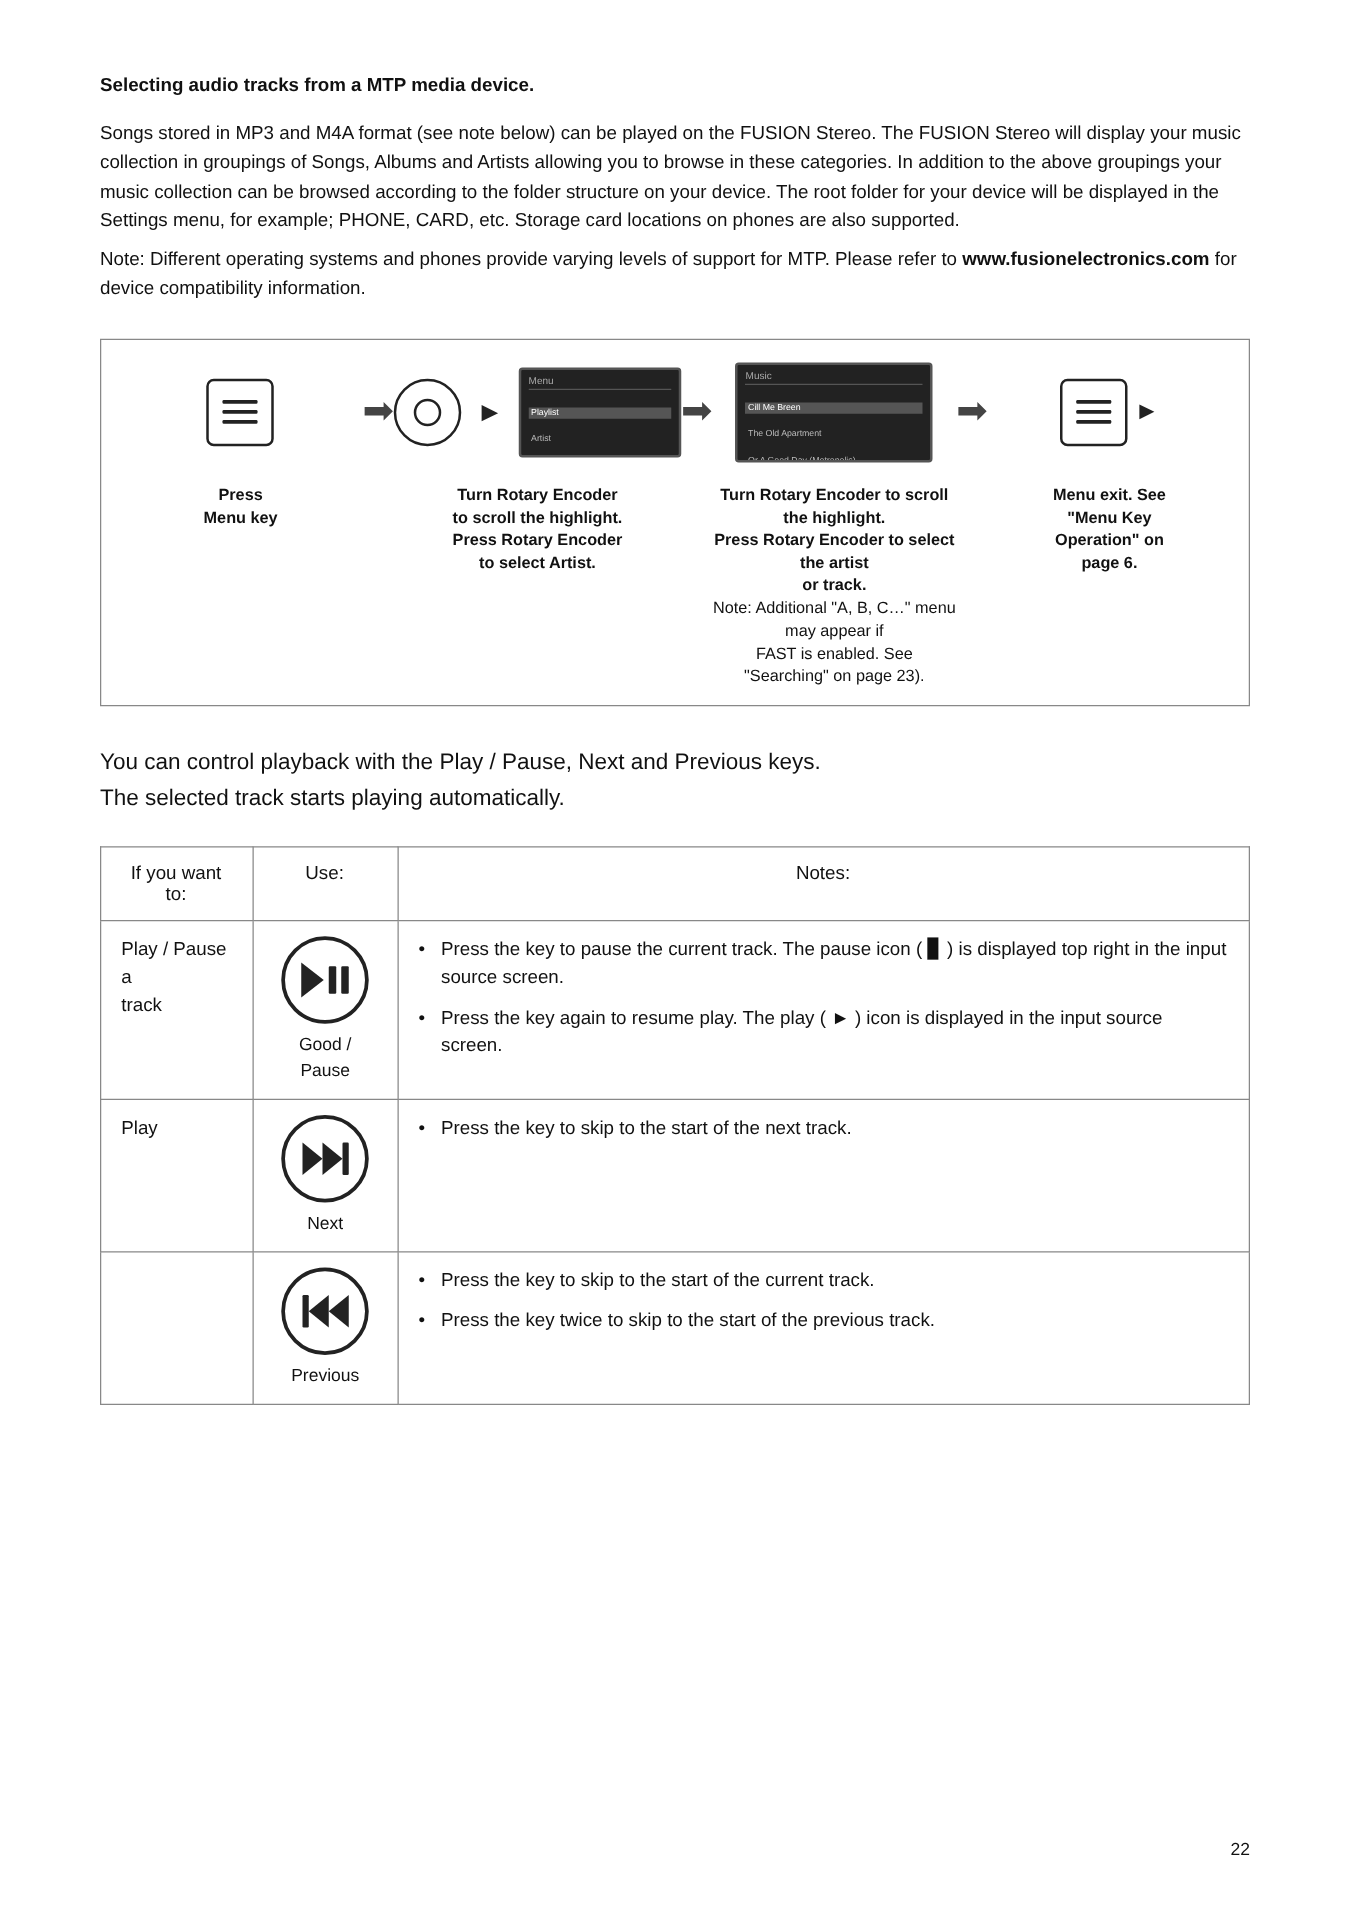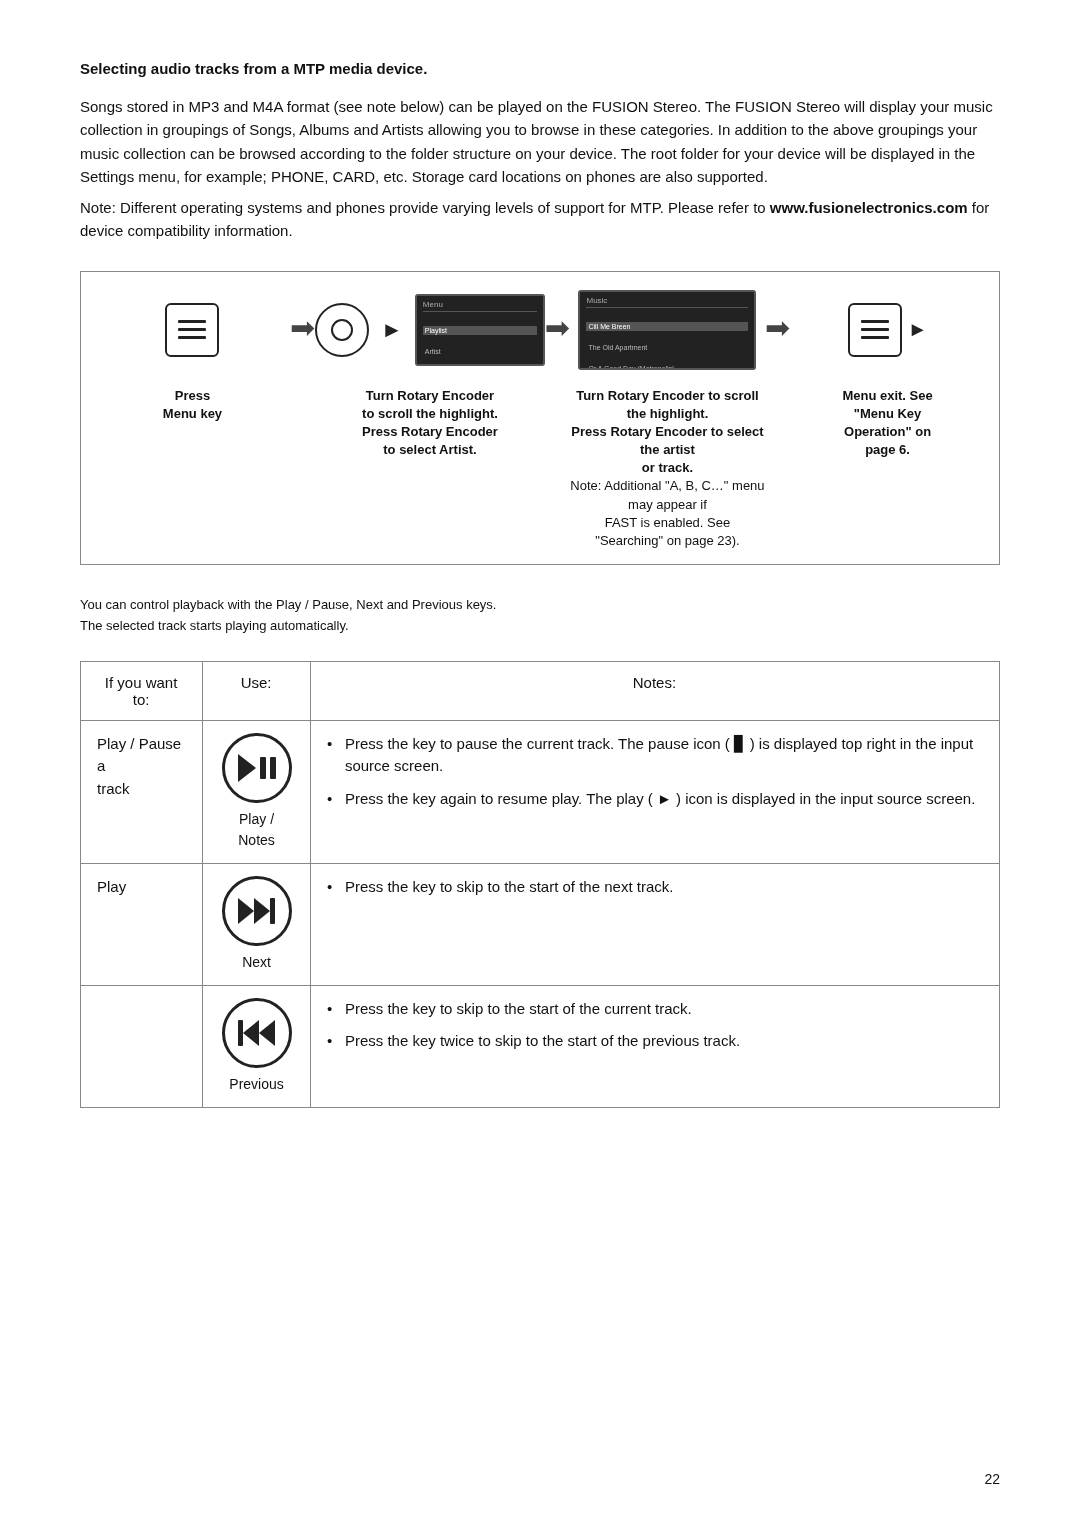--- a/index.html
+++ b/index.html
@@ -249,21 +249,21 @@
       border-bottom: 13px solid transparent;
       border-right: 16px solid #222;
     }
     .prev-bar {
       width: 5px;
       height: 26px;
       background: #222;
       border-radius: 1px;
     }
     .playback-text {
-      font-size: 13px;
+      font-size: 18px;
       line-height: 1.6;
       margin: 30px 0 22px 0;
     }
   </style>
 </head>
 <body>
 
 <div>
 
   <p class="section-title">Selecting audio tracks from a MTP media device.</p>
@@ -313,21 +313,21 @@
         <b>Turn Rotary Encoder<br>to scroll the highlight.<br>Press Rotary Encoder<br>to select Artist.</b>
       </div>
     </div>
 
     <div class="arrow-box">
       <span class="arrow">➡</span>
     </div>
 
     <div class="diagram-step">
       <div class="diagram-visual">
-        <div class="screen-mockup" style="width:178px;height:80px;">
+        <div class="screen-mockup" style="width:158px;height:80px;">
           <div class="screen-title">Music</div>
           <div class="screen-item highlighted">Cill Me Breen</div>
           <div class="screen-item">The Old Apartment</div>
           <div class="screen-item">Or A Good Day (Metropolis)</div>
           <div class="screen-item">Dr Melancholy (Hi) (BN21...</div>
           <div class="screen-item">Emcir (Brendan &amp; Brian...</div>
         </div>
       </div>
       <div class="diagram-caption">
         <b>Turn Rotary Encoder to scroll the highlight.<br>Press Rotary Encoder to select the artist<br>or track.</b><br>
@@ -378,21 +378,21 @@
         <td class="icon-cell">
           <div class="key-icon">
             <div class="play-pause-icon">
               <div class="tri"></div>
               <div class="pause-bars">
                 <div class="pause-bar"></div>
                 <div class="pause-bar"></div>
               </div>
             </div>
           </div>
-          <div class="key-label">Play / Notes</div>
+          <div class="key-label">Good / Pause</div>
         </td>
         <td>
           <ul class="bullet-list">
             <li>Press the key to pause the current track. The pause icon ( ▊ ) is displayed top right in the input source screen.</li>
             <li>Press the key again to resume play. The play ( ► ) icon is displayed in the input source screen.</li>
           </ul>
         </td>
       </tr>
 
       <tr>

